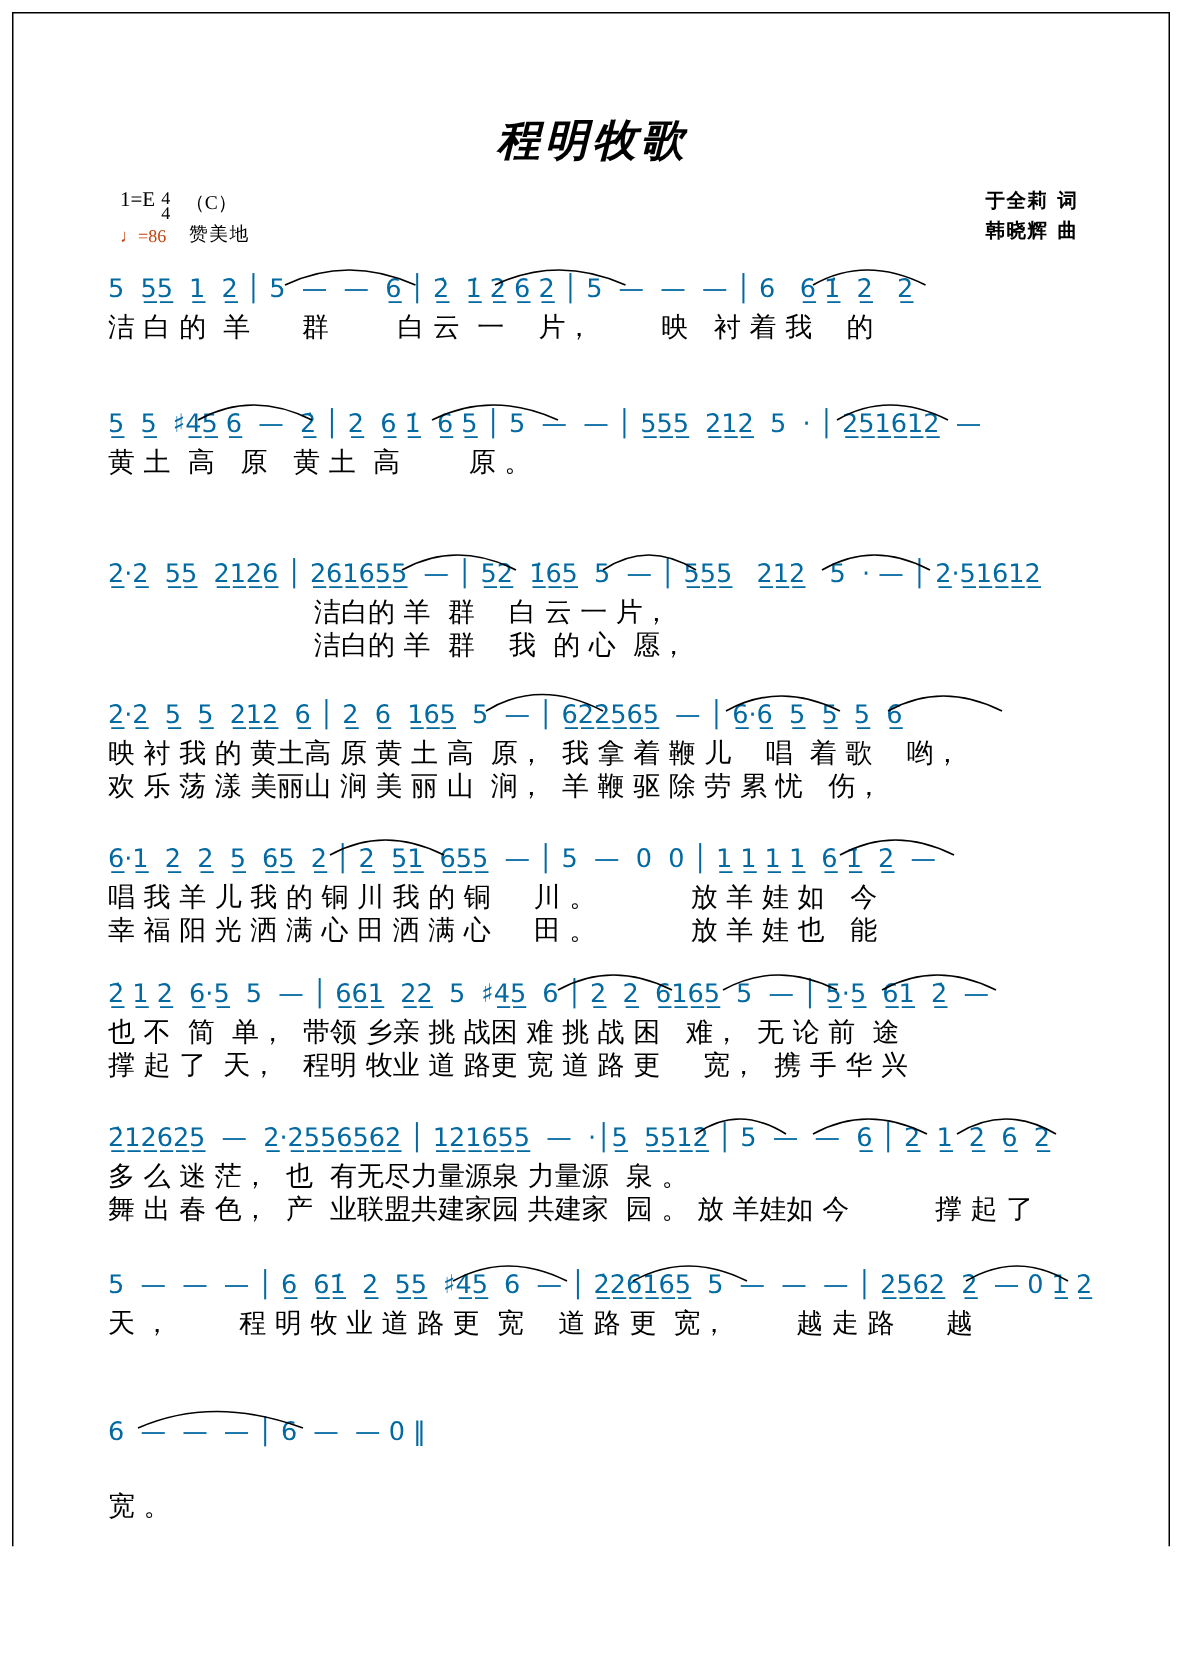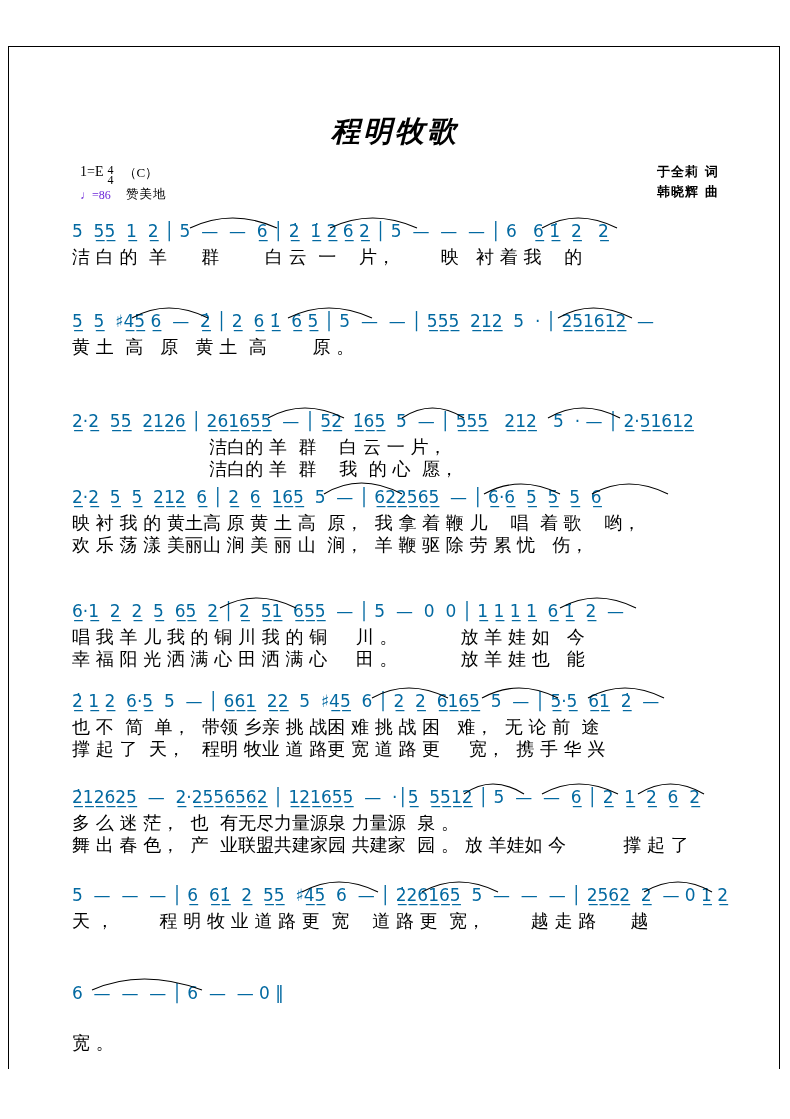--- a/index.html
+++ b/index.html
@@ -9,21 +9,20 @@
   }
   body {
     font-family: "Liberation Serif", serif;
   }
   #page {
     position: relative;
     width: 790px;
     height: 1031px;
     background: #ffffff;
     overflow: hidden;
-    margin-top: 38px;
   }
   .frame {
     position: absolute;
     left: 8px;
     top: 8px;
     width: 772px;
     height: 1101px;
     border: 1px solid #000;
     box-sizing: border-box;
   }
@@ -73,21 +72,21 @@
     padding-top: 1px;
   }
   .keysig .frac .num { display: block; }
   .keysig .frac .den { display: block; }
   .keysig .paren { margin-left: 6px; font-size: 13px; }
   .tempo {
     position: absolute;
     left: 80px;
     top: 150px;
     font-size: 12px;
-    color: #6d28d9;
+    color: #c2410c;
     white-space: nowrap;
   }
   .expr {
     position: absolute;
     left: 126px;
     top: 148px;
     font-size: 12.5px;
     color: #000;
     letter-spacing: 1px;
   }
@@ -179,21 +178,21 @@
     <svg class="slurs" viewBox="0 0 648 22">
       <path d="M196,18 Q232,-2 272,18" fill="none" stroke="#000" stroke-width="1.1"></path>
       <path d="M330,18 Q360,-2 392,18" fill="none" stroke="#000" stroke-width="1.1"></path>
       <path d="M476,18 Q510,-2 548,18" fill="none" stroke="#000" stroke-width="1.1"></path>
     </svg>
     <div class="notes">2̲·2̲  5̲5̲  2̲1̲2̲6̲ │ 2̲6̲1̲6̲5̲5̲  — │ 5̲2̲  1̲̇6̲5̲  5  — │ 5̲5̲5̲   2̲1̲2̲   5  · — │ 2̲·5̲1̲6̲1̲2̲</div>
     <div class="lyr">                        洁白的 羊  群    白 云 一 片，</div>
     <div class="lyr">                        洁白的 羊  群    我  的 心  愿，</div>
   </div>
 
-  <div class="system" style="top:444px">
+  <div class="system" style="top:462px">
     <svg class="slurs" viewBox="0 0 648 22">
       <path d="M252,18 Q288,-4 330,18" fill="none" stroke="#000" stroke-width="1.1"></path>
       <path d="M412,18 Q448,-2 488,18" fill="none" stroke="#000" stroke-width="1.1"></path>
       <path d="M520,18 Q556,-2 596,18" fill="none" stroke="#000" stroke-width="1.1"></path>
     </svg>
     <div class="notes">2̲·2̲  5̲  5̲  2̲1̲2̲  6̲ │ 2̲  6̲  1̲6̲5̲  5  — │ 6̲2̲2̲5̲6̲5̲  — │ 6̲·6̲  5̲  5̲  5̲  6̲</div>
     <div class="lyr">映 衬 我 的 黄土高 原 黄 土 高  原，  我 拿 着 鞭 儿    唱  着 歌    哟，</div>
     <div class="lyr">欢 乐 荡 漾 美丽山 涧 美 丽 山  涧，  羊 鞭 驱 除 劳 累 忧   伤，</div>
   </div>
 

